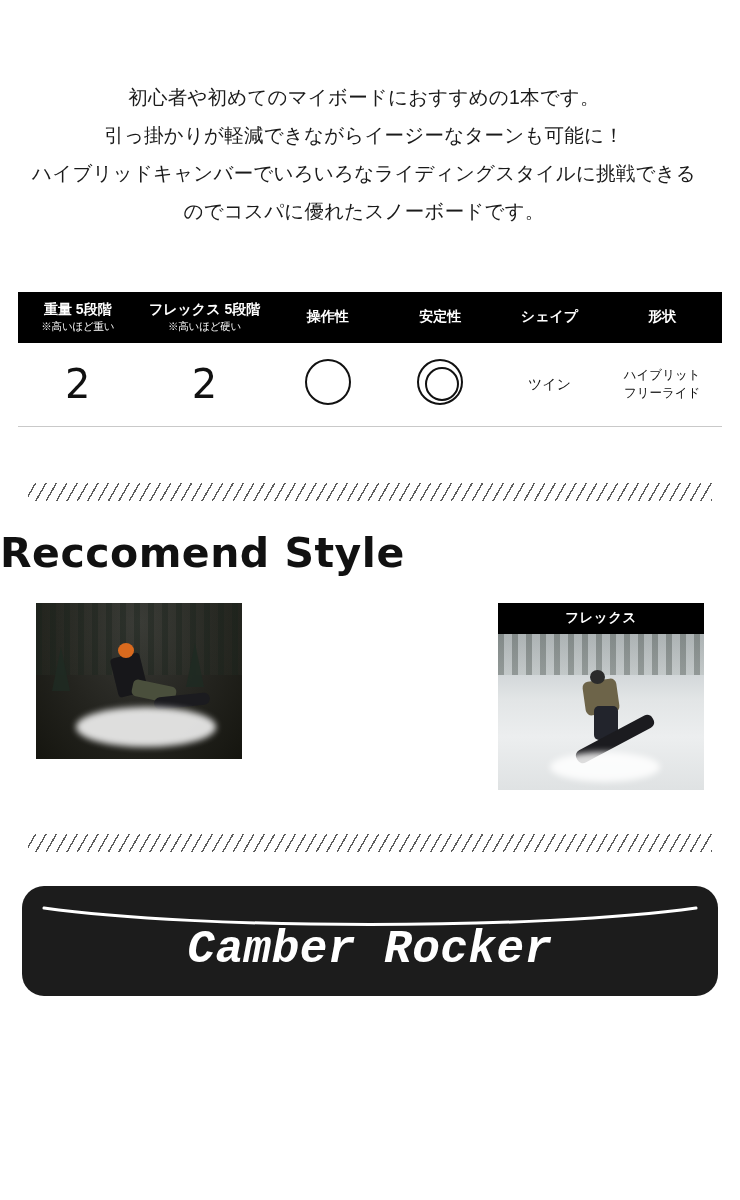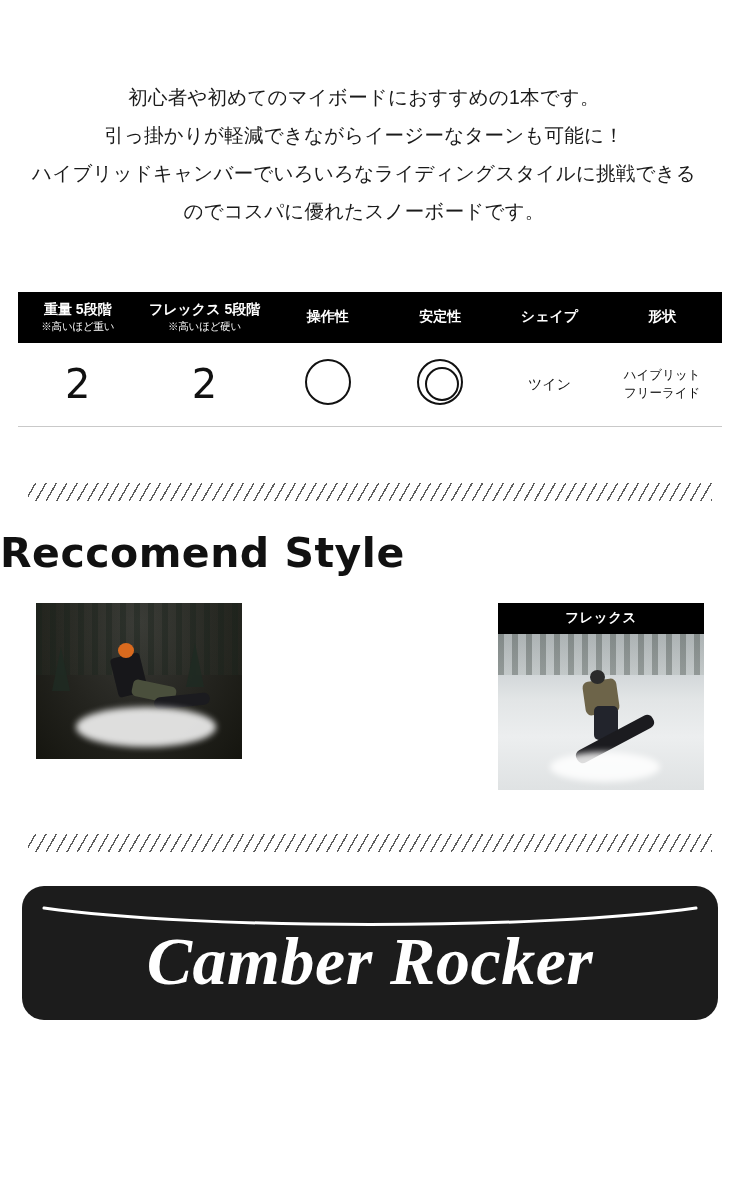--- a/index.html
+++ b/index.html
@@ -233,26 +233,26 @@
     line-height: 1.1;
   }
   .banner-curve {
     display: block;
     width: 100%;
     height: 26px;
     margin: 2px 0 0 0;
   }
   .banner-main {
     color: #ffffff;
-    font-size: 68px;
+    font-size: 46px;
     font-weight: bold;
     font-style: italic;
     letter-spacing: 0.5px;
     line-height: 1.05;
-    font-family: Liberation Serif, serif;
+    font-family: Liberation Mono, monospace;
     margin-top: -4px;
   }
 </style>
 </head>
 <body>
 
 <section class="intro">
   <p>初心者や初めてのマイボードにおすすめの1本です。</p>
   <p>引っ掛かりが軽減できながらイージーなターンも可能に！</p>
   <p>ハイブリッドキャンバーでいろいろなライディングスタイルに挑戦できる</p>

